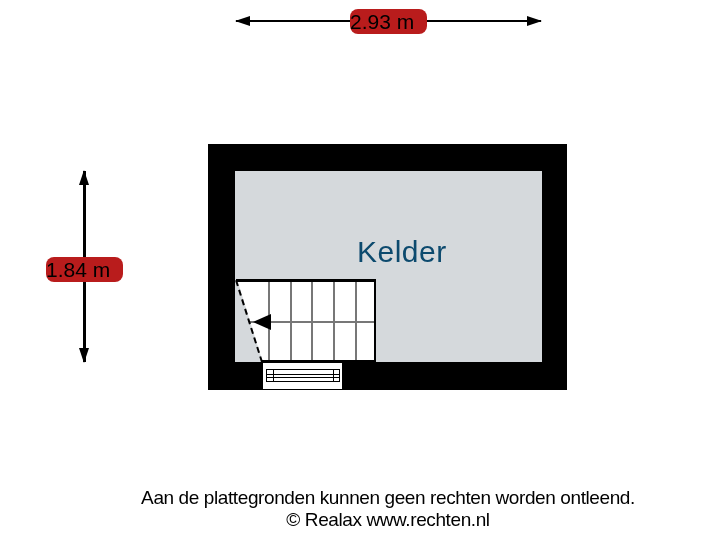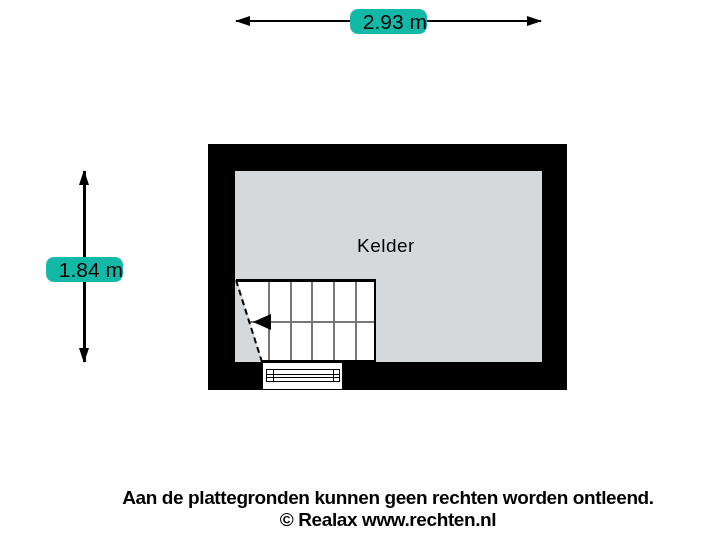--- a/index.html
+++ b/index.html
@@ -11,29 +11,29 @@
 
   
   .dim-line-h{height:2.6px;background:#000;}
   .dim-line-v{width:2.6px;background:#000;}
   .arrowhead{width:0;height:0;}
   .ah-left {border-right:15px solid #000;border-top:5.5px solid transparent;border-bottom:5.5px solid transparent;}
   .ah-right{border-left:15px solid #000;border-top:5.5px solid transparent;border-bottom:5.5px solid transparent;}
   .ah-up   {border-bottom:15px solid #000;border-left:5.5px solid transparent;border-right:5.5px solid transparent;}
   .ah-down {border-top:15px solid #000;border-left:5.5px solid transparent;border-right:5.5px solid transparent;}
   .dim-label{
-    background:#14b8a6;border-radius:8px;
-    font-size:21px;line-height:25px;text-align:right;
+    background:#b91c1c;border-radius:8px;
+    font-size:21px;line-height:25px;text-align:left;
     width:77px;height:25px;z-index:5;
   }
 
   
   #room-walls{left:208px;top:144px;width:359px;height:246px;background:#000000;}
   #room-floor{left:27px;top:27px;width:307px;height:191px;background:#d5d9dc;}
-  #room-label{left:357px;top:235px;font-size:19px;letter-spacing:0.5px;color:#000000;}
+  #room-label{left:357px;top:235px;font-size:30px;letter-spacing:0.5px;color:#0c4a6e;}
 
   
   #wall-opening{left:262px;top:362px;width:81px;height:27px;background:#ffffff;
     border-left:1.4px solid #000;border-right:1.4px solid #000;box-sizing:border-box;}
   #window-symbol{left:266px;top:369px;width:74px;height:13px;background:#fff;
     border:1.4px solid #000;box-sizing:border-box;}
   .win-line{position:absolute;left:0;width:100%;height:1.2px;background:#000;}
   .win-cap{position:absolute;top:0;height:100%;width:6.5px;box-sizing:border-box;}
   .win-cap.left{left:0;border-right:1.4px solid #000;}
   .win-cap.right{right:0;border-left:1.4px solid #000;}
@@ -48,21 +48,21 @@
   #stair-border-top{left:-1px;top:0;width:140px;height:2.6px;}
   #stair-border-right{left:136.8px;top:0;width:2.2px;height:84px;}
   #stair-border-bottom{left:25px;top:81.4px;width:114px;height:2.6px;}
   #stair-cut-line{position:absolute;left:0;top:1px;width:86px;height:0;
     border-top:2.8px dashed #000;transform:rotate(72.4deg);transform-origin:0 0;}
   #stair-direction-arrow{position:absolute;left:16px;top:35px;width:0;height:0;
     border-right:18px solid #000;border-top:8px solid transparent;border-bottom:8px solid transparent;}
 
   
   #footer{left:388px;top:487px;transform:translateX(-50%);
-    text-align:center;white-space:nowrap;font-weight:bold;
+    text-align:center;white-space:nowrap;font-weight:normal;
     font-size:19px;line-height:21.5px;letter-spacing:-0.4px;color:#000;}
 </style>
 </head>
 <body>
 
 <div id="canvas">
 
   <div class="abs" style="left:0;top:0;">
     <div class="abs dim-line-h" style="left:236px;top:19.7px;width:305px;"></div>
     <div class="abs arrowhead ah-left" style="left:235px;top:15.5px;"></div>

